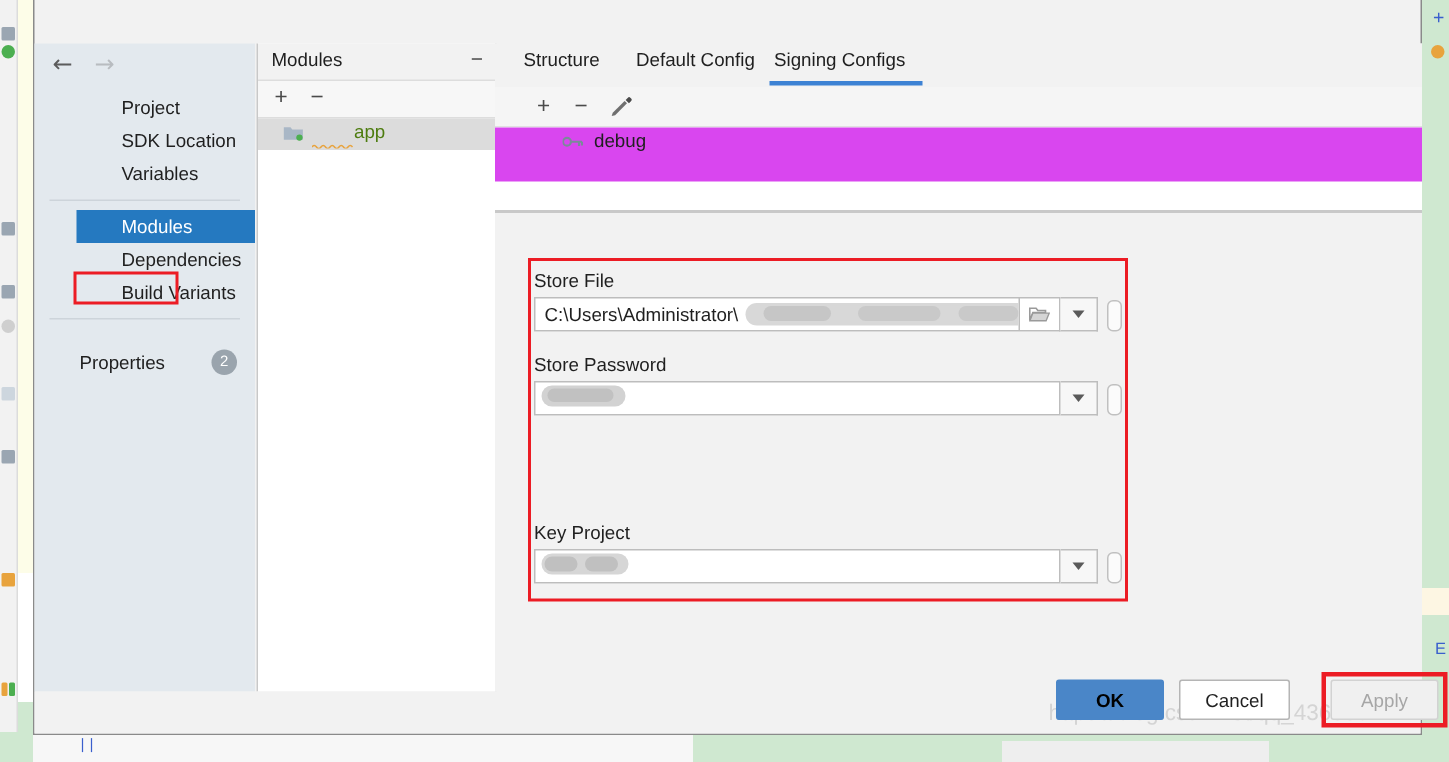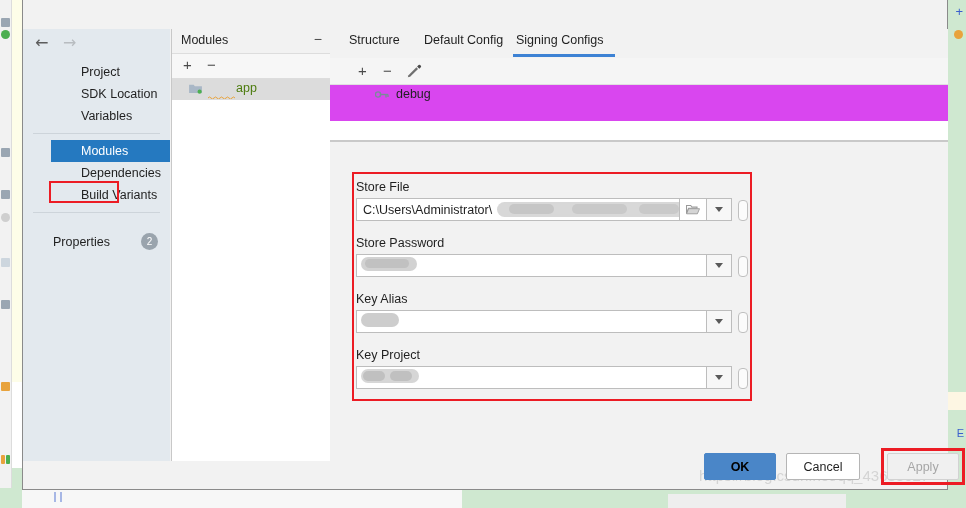--- a/index.html
+++ b/index.html
@@ -245,33 +245,20 @@
             <span class="redact" style="left:4px;top:2px;width:56px;height:14px;background:#d2d2d2;"></span>
             <span class="redact" style="left:8px;top:4px;width:44px;height:9px;background:#c1c1c1;"></span>
           </div>
           <div class="combo-btn">
             <span class="caret"></span>
           </div>
           <div class="var-btn"></div>
         </div>
       </div>
 
-      <div class="field" style="top:150px;">
-        <span class="field-label">Key Alias</span>
-        <div class="field-row">
-          <div class="field-input">
-            <span class="val"></span>
-            <span class="redact" style="left:4px;top:2px;width:38px;height:14px;background:#cdcdcd;"></span>
-          </div>
-          <div class="combo-btn">
-            <span class="caret"></span>
-          </div>
-          <div class="var-btn"></div>
-        </div>
-      </div>
 
       <div class="field" style="top:206px;">
         <span class="field-label">Key Project</span>
         <div class="field-row">
           <div class="field-input">
             <span class="val"></span>
             <span class="redact" style="left:4px;top:2px;width:58px;height:14px;background:#d6d6d6;"></span>
             <span class="redact" style="left:6px;top:4px;width:22px;height:10px;background:#c0c0c0;"></span>
             <span class="redact" style="left:33px;top:4px;width:22px;height:10px;background:#c0c0c0;"></span>
           </div>

